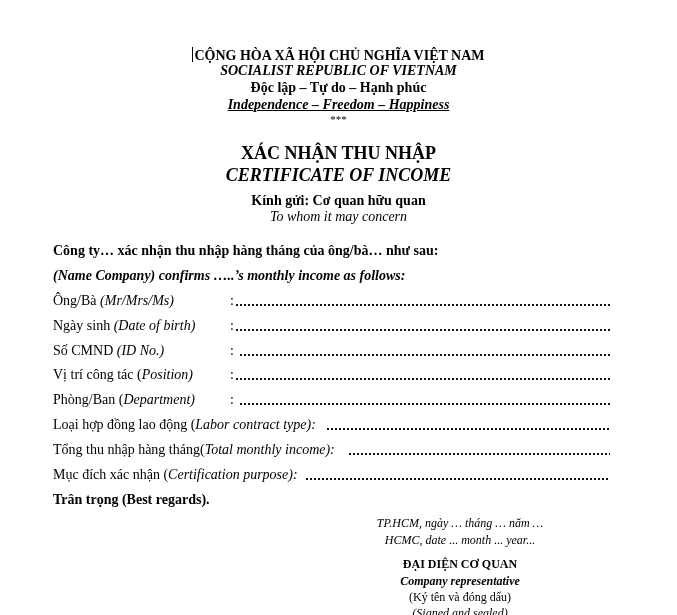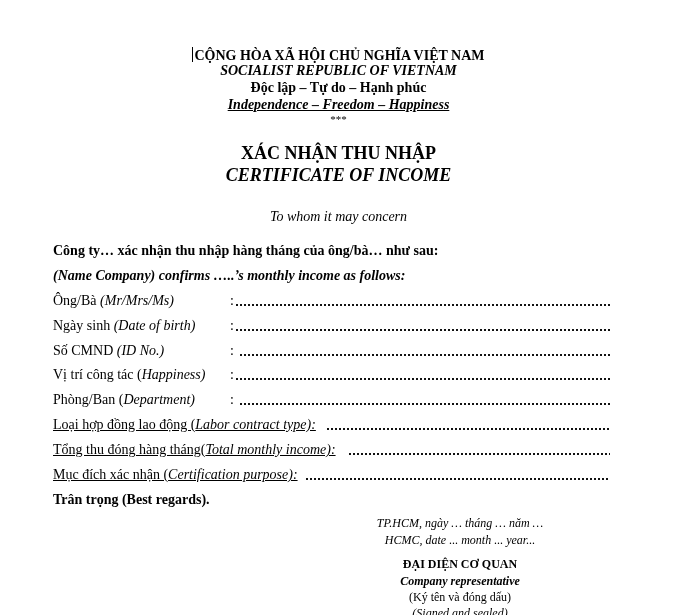--- a/index.html
+++ b/index.html
@@ -85,21 +85,20 @@
       height: 2px;
       right: 3px;
       background-image: radial-gradient(circle, #000 0.7px, transparent 0.8px);
       background-size: 4px 2px;
       background-repeat: repeat-x;
     }
     .field-inline {
       position: absolute;
       left: 0;
       top: 0;
-      text-decoration: underline;
     }
     .sig-block {
       position: absolute;
       left: 340px;
       width: 240px;
       text-align: center;
       font-size: 12px;
       line-height: 16px;
       white-space: nowrap;
     }
@@ -115,20 +114,21 @@
   <div class="center hdr-line b i" style="top:51px;">SOCIALIST REPUBLIC OF VIETNAM</div>
   <div class="center hdr-line b" style="top:68px;">Độc lập – Tự do – Hạnh phúc</div>
   <div class="center hdr-line b i" style="top:85px;">
     <span class="u">Independence – Freedom – Happiness</span>
   </div>
   <div class="center" style="top:101px;font-size:11px;line-height:12px;">***</div>
 
   <div class="center title" style="top:130px;">XÁC NHẬN THU NHẬP</div>
   <div class="center title i" style="top:152px;">CERTIFICATE OF INCOME</div>
 
+  <div class="center sub b" style="top:181px;">Kính gửi: Cơ quan hữu quan</div>
   <div class="center sub i" style="top:197px;">To whom it may concern</div>
 
   <div class="body-line b i" style="top:255px;">(Name Company) confirms …..’s monthly income as follows:</div>
   <div class="body-line b" style="top:230px;">Công ty… xác nhận thu nhập hàng tháng của ông/bà… như sau:</div>
 
   <div class="field-row" style="top:280px;">
     <span class="field-label"><span>Ông/Bà </span><span class="i">(Mr/Mrs/Ms)</span></span>
     <span class="field-colon">:</span>
     <span class="dots" style="left:182px;"></span>
   </div>
@@ -139,38 +139,38 @@
     <span class="dots" style="left:182px;"></span>
   </div>
 
   <div class="field-row" style="top:330px;">
     <span class="field-label"><span>Số CMND </span><span class="i">(ID No.)</span></span>
     <span class="field-colon">: </span>
     <span class="dots" style="left:186px;"></span>
   </div>
 
   <div class="field-row" style="top:354px;">
-    <span class="field-label"><span>Vị trí công tác (</span><span class="i">Happiness)</span></span>
+    <span class="field-label"><span>Vị trí công tác (</span><span class="i">Position)</span></span>
     <span class="field-colon">:</span>
     <span class="dots" style="left:182px;"></span>
   </div>
 
   <div class="field-row" style="top:379px;">
     <span class="field-label"><span>Phòng/Ban (</span><span class="i">Department)</span></span>
     <span class="field-colon">: </span>
     <span class="dots" style="left:186px;"></span>
   </div>
 
   <div class="field-row" style="top:404px;">
     <span class="field-inline"><span>Loại hợp đồng lao động (</span><span class="i">Labor contract type):</span></span>
     <span class="dots" style="left:273px;"></span>
   </div>
 
   <div class="field-row" style="top:429px;">
-    <span class="field-inline"><span>Tổng thu đóng hàng tháng(</span><span class="i">Total monthly income):</span></span>
+    <span class="field-inline"><span>Tổng thu nhập hàng tháng(</span><span class="i">Total monthly income):</span></span>
     <span class="dots" style="left:295px;"></span>
   </div>
 
   <div class="field-row" style="top:454px;">
     <span class="field-inline"><span>Mục đích xác nhận (</span><span class="i">Certification purpose):</span></span>
     <span class="dots" style="left:252px;"></span>
   </div>
 
   <div class="body-line b" style="top:479px;">Trân trọng (Best regards).</div>
 

